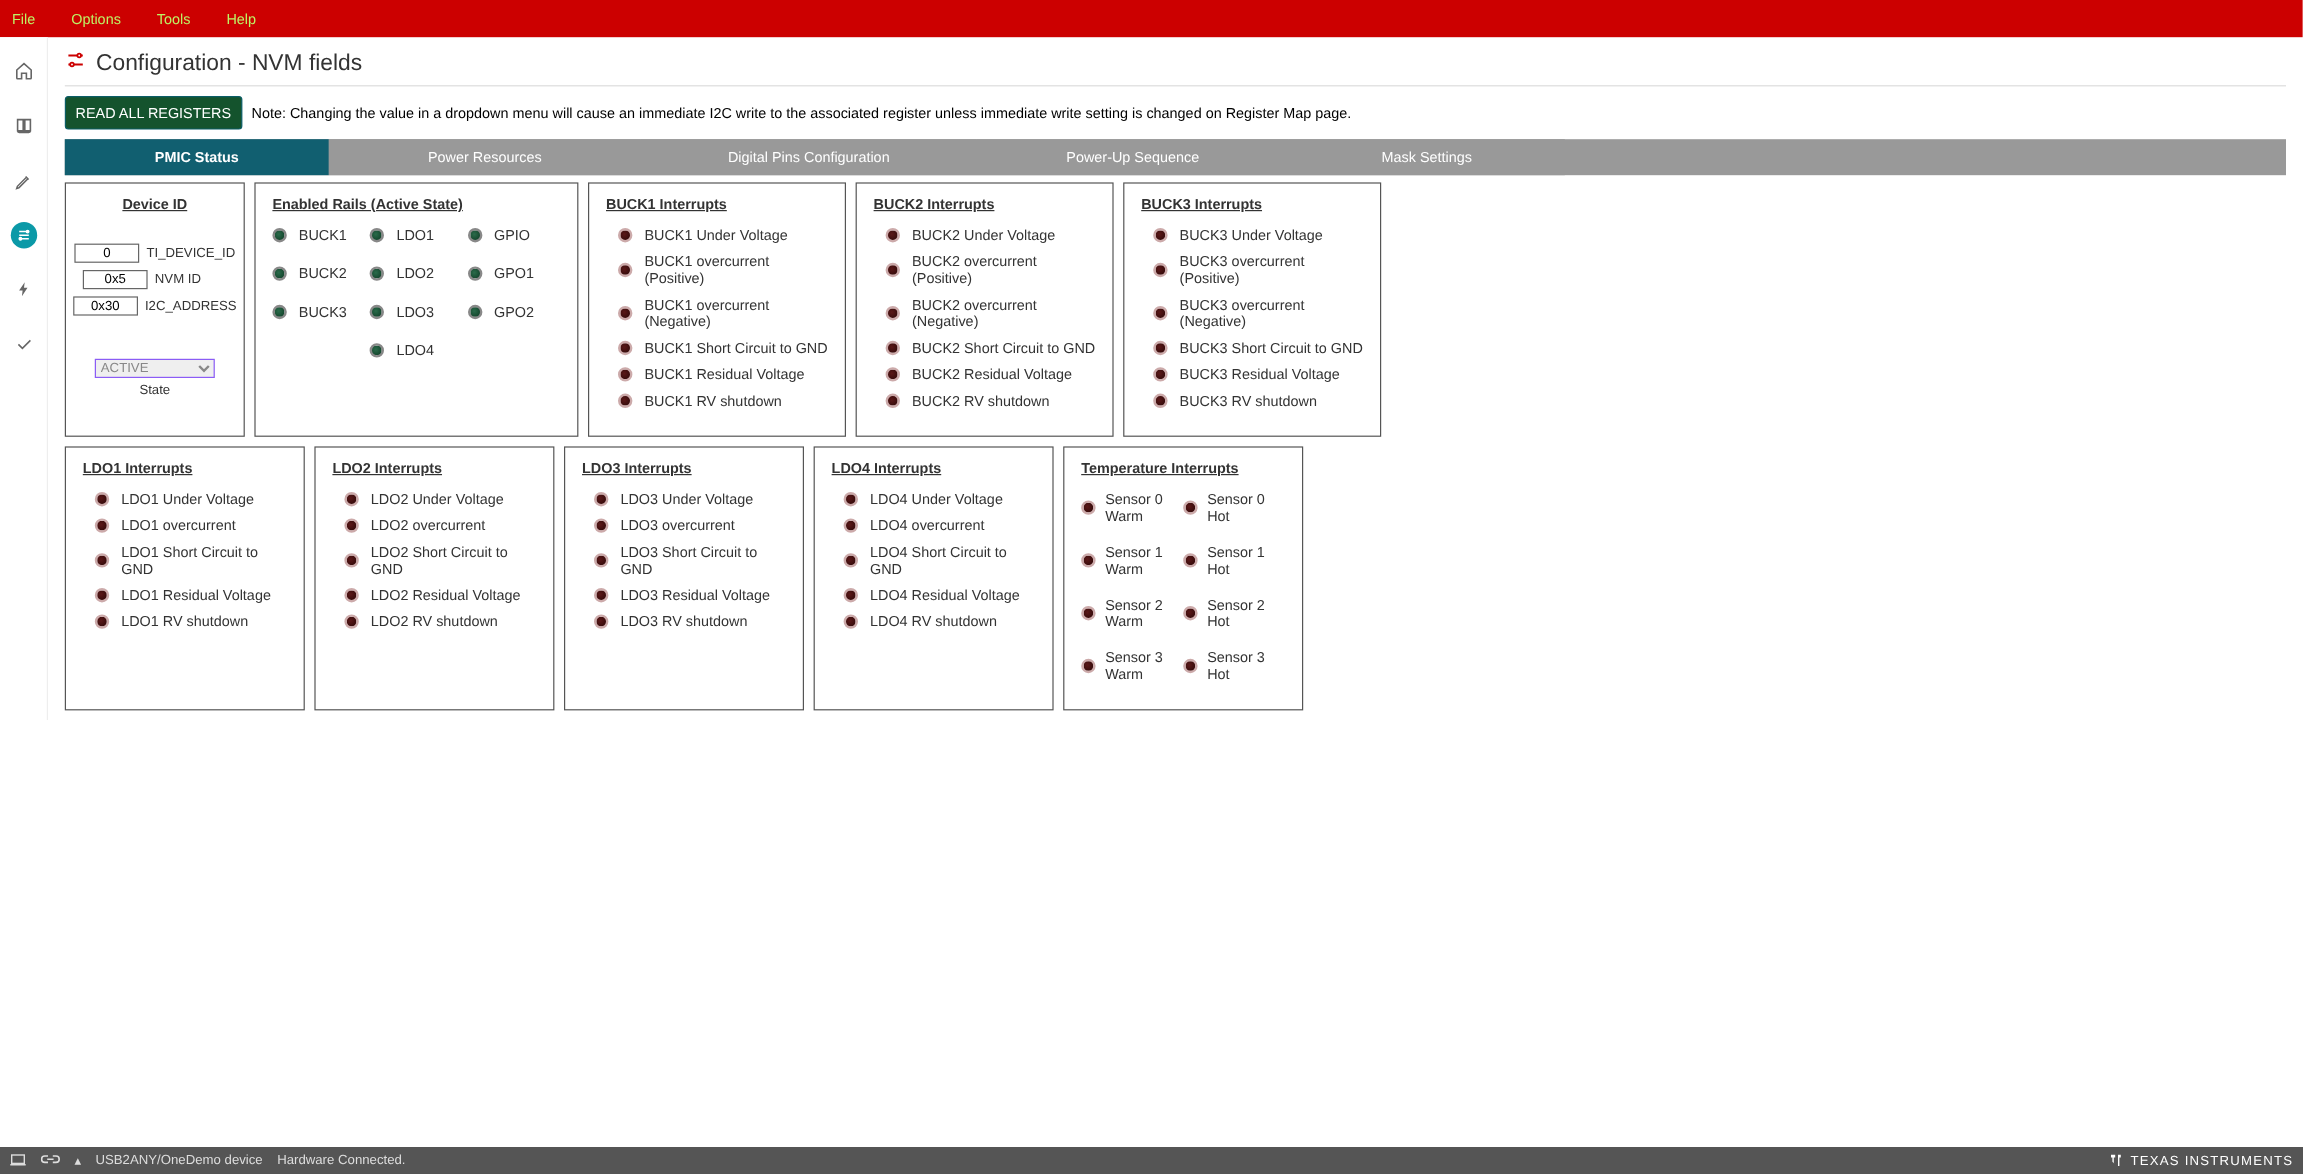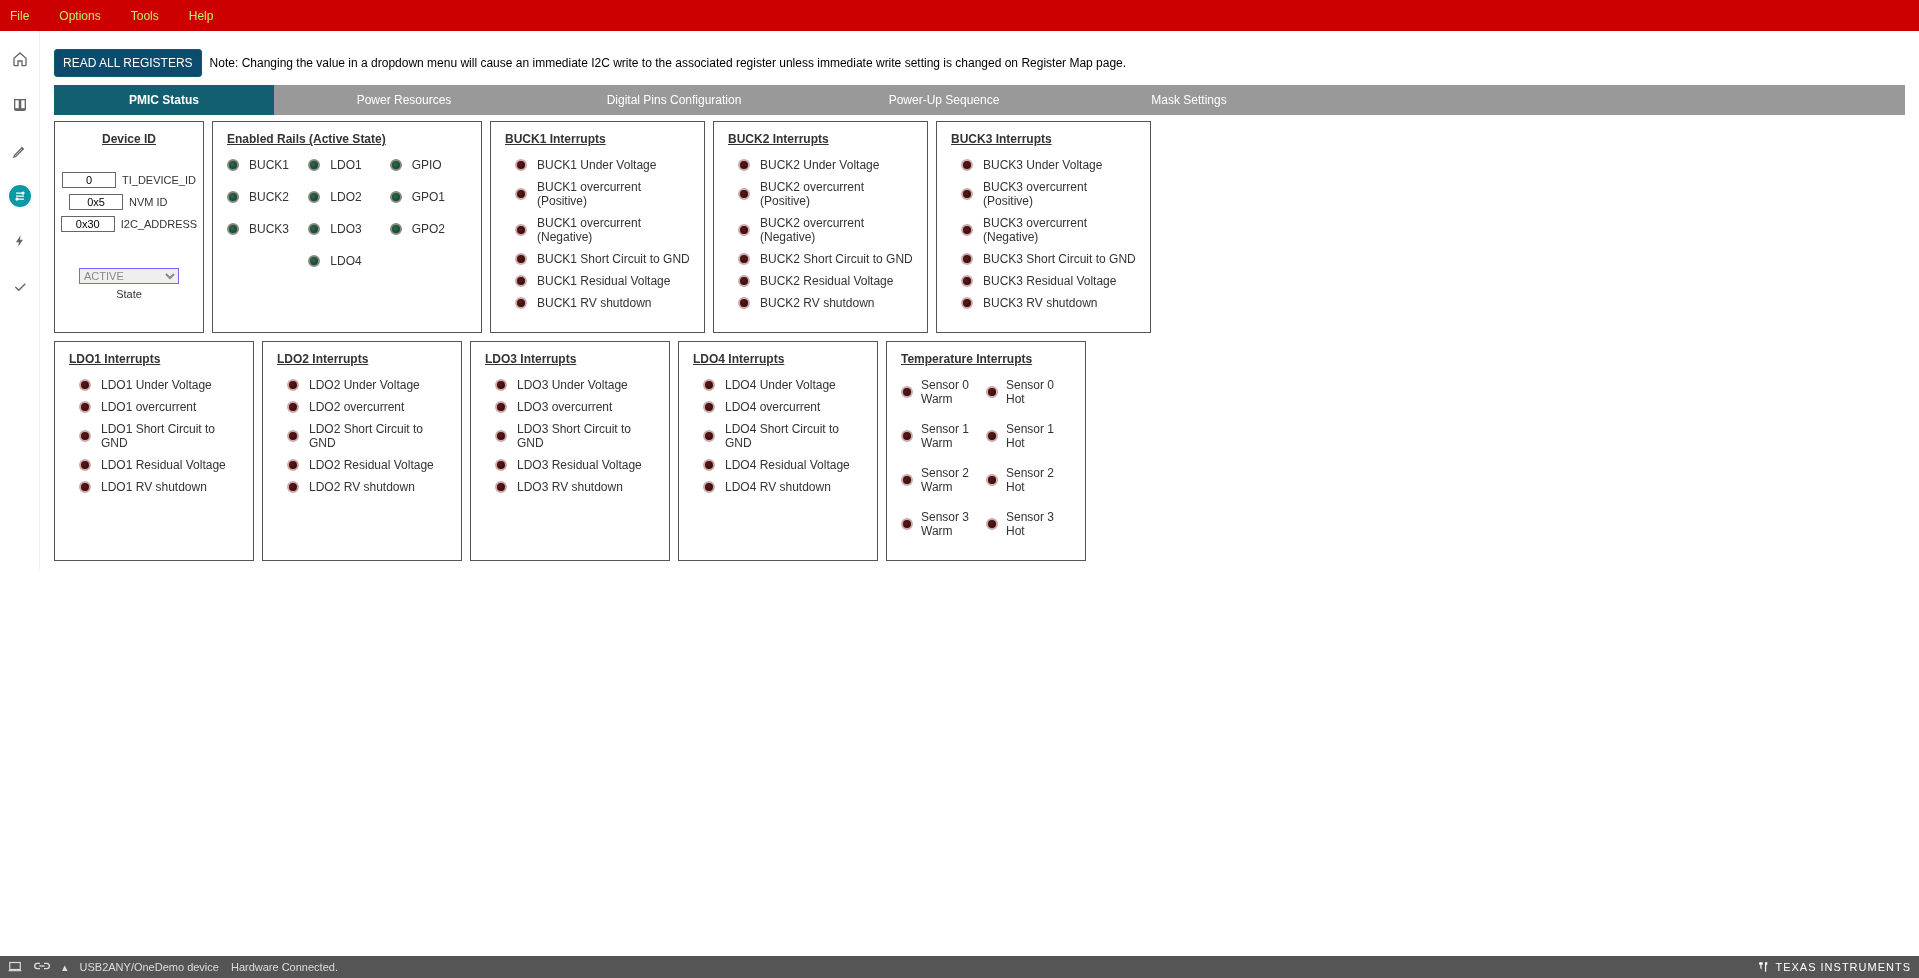--- a/index.html
+++ b/index.html
@@ -11,21 +11,21 @@
 .main-wrapper { display: flex; }
 .left-rail { width: 40px; background: #fff; border-right: 1px solid #eee; display: flex; flex-direction: column; align-items: center; padding-top: 16px; gap: 22px; }
 .left-rail .rail-btn { width: 24px; height: 24px; display: flex; align-items: center; justify-content: center; color: #666; cursor: pointer; font-size: 16px; }
 .left-rail .rail-btn.active-circle { background: #0b99a7; color: #fff; border-radius: 50%; width: 22px; height: 22px; font-size: 12px; }
 
 .content { flex: 1; padding: 10px 14px 0 14px; }
 .page-title { display: flex; align-items: center; gap: 8px; font-size: 19px; color: #333; padding-bottom: 6px; border-bottom: 1px solid #ddd; }
 .page-title .cfg-icon { color: #c00; }
 
 .actions-row { display: flex; align-items: center; gap: 8px; padding: 8px 0; }
-.read-btn { background: #0c4a6e; color: #fff; border: 1px solid #0b5d66; padding: 6px 8px; border-radius: 3px; font-size: 12px; cursor: pointer; }
+.read-btn { background: #14532d; color: #fff; border: 1px solid #0b5d66; padding: 6px 8px; border-radius: 3px; font-size: 12px; cursor: pointer; }
 .note-text { color: #000000; font-size: 12px; }
 .tab { flex: 0 0 auto; padding: 0 40px; height: 30px; display: flex; align-items: center; justify-content: center; font-size: 12px; color: #fff; cursor: pointer; }
 .tab-row { display:flex; background:#999; }
 .tab.active { background: #115f70; font-weight: bold; width: 220px; }
 .tab:not(.active) { background: #999; }
 .tab.t0 { width: 220px; }
 .tab.t1 { width: 260px; }
 .tab.t2 { width: 280px; }
 .tab.t3 { width: 260px; }
 .tab.t4 { width: 270px; }
@@ -112,20 +112,30 @@
         </svg>
     </div>
     <div class="rail-btn">
       <svg width="16" height="16" viewBox="0 0 24 24" fill="none" stroke="currentColor" stroke-width="2">
           <path d="M5 12l5 5L20 7"></path>
         </svg>
     </div>
   </div>
 
   <div class="content">
+    <div class="page-title">
+      <span class="cfg-icon">
+        <svg width="18" height="18" viewBox="0 0 24 24" fill="none" stroke="currentColor" stroke-width="2">
+            <path d="M4 7h10M18 7h2M4 17h2M10 17h10"></path>
+            <circle cx="16" cy="7" r="2"></circle>
+            <circle cx="8" cy="17" r="2"></circle>
+          </svg>
+      </span>
+      <span>Configuration - NVM fields</span>
+    </div>
 
     <div class="actions-row">
       <button class="read-btn">READ ALL REGISTERS</button>
       <span class="note-text">Note: Changing the value in a dropdown menu will cause an immediate I2C write to the associated register unless immediate write setting is changed on Register Map page.</span>
     </div>
 
     <div class="tab-row">
       <div class="tab t0 active">PMIC Status</div>
       <div class="tab t1">Power Resources</div>
       <div class="tab t2">Digital Pins Configuration</div>

